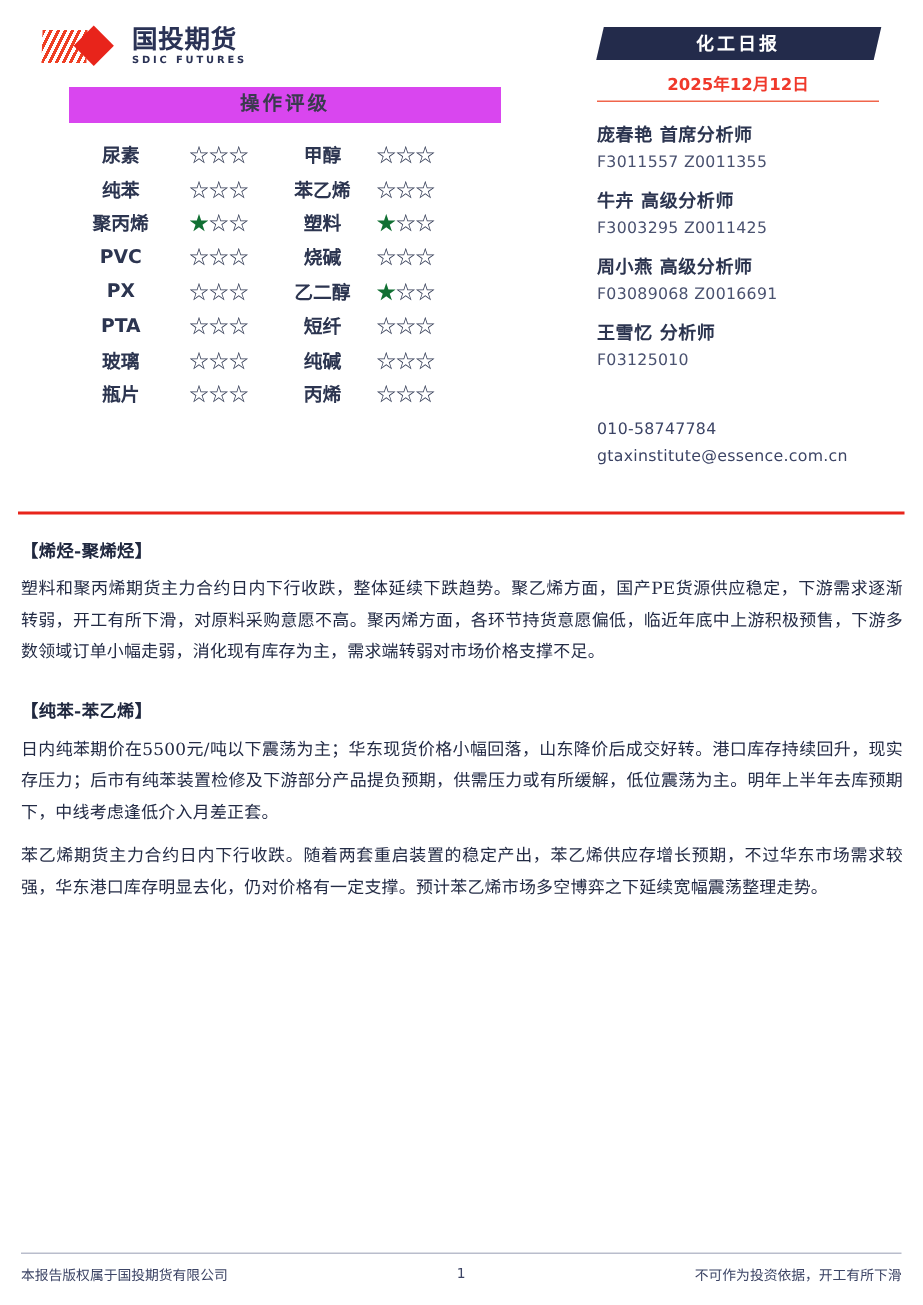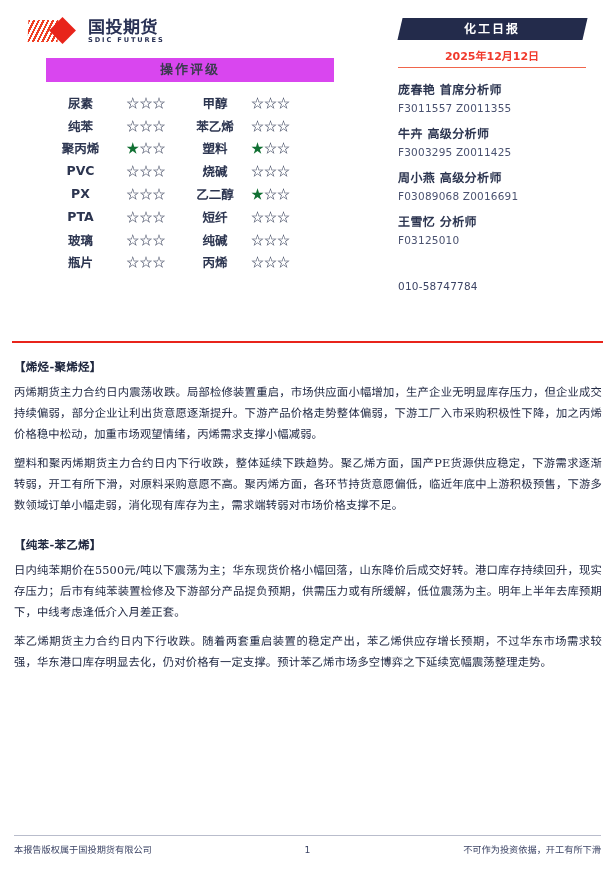--- a/index.html
+++ b/index.html
@@ -340,30 +340,30 @@
           <div class="an-name">牛卉  高级分析师</div>
           <div class="an-id">F3003295  Z0011425</div>
           <div class="an-name">周小燕  高级分析师</div>
           <div class="an-id">F03089068  Z0016691</div>
           <div class="an-name">王雪忆  分析师</div>
           <div class="an-id">F03125010</div>
         </div>
 
       <div class="contact">
         <div class="contact-line">010-58747784</div>
+        <div class="contact-line">gtaxinstitute@essence.com.cn</div>
       </div>
     </div>
 
     <div class="head-rule"></div>
   </div>
 
   <div class="body-content" id="body-content">
       <div class="section">
         <div class="sec-head">【烯烃-聚烯烃】</div>
-        <div class="para">丙烯期货主力合约日内震荡收跌。局部检修装置重启，市场供应面小幅增加，生产企业无明显库存压力，但企业成交持续偏弱，部分企业让利出货意愿逐渐提升。下游产品价格走势整体偏弱，下游工厂入市采购积极性下降，加之丙烯价格稳中松动，加重市场观望情绪，丙烯需求支撑小幅减弱。</div>
         <div class="para">塑料和聚丙烯期货主力合约日内下行收跌，整体延续下跌趋势。聚乙烯方面，国产PE货源供应稳定，下游需求逐渐转弱，开工有所下滑，对原料采购意愿不高。聚丙烯方面，各环节持货意愿偏低，临近年底中上游积极预售，下游多数领域订单小幅走弱，消化现有库存为主，需求端转弱对市场价格支撑不足。</div>
       </div>
       <div class="section second">
         <div class="sec-head">【纯苯-苯乙烯】</div>
         <div class="para">日内纯苯期价在5500元/吨以下震荡为主；华东现货价格小幅回落，山东降价后成交好转。港口库存持续回升，现实存压力；后市有纯苯装置检修及下游部分产品提负预期，供需压力或有所缓解，低位震荡为主。明年上半年去库预期下，中线考虑逢低介入月差正套。</div>
         <div class="para">苯乙烯期货主力合约日内下行收跌。随着两套重启装置的稳定产出，苯乙烯供应存增长预期，不过华东市场需求较强，华东港口库存明显去化，仍对价格有一定支撑。预计苯乙烯市场多空博弈之下延续宽幅震荡整理走势。</div>
       </div>
     </div>
 
   <div class="footer">

